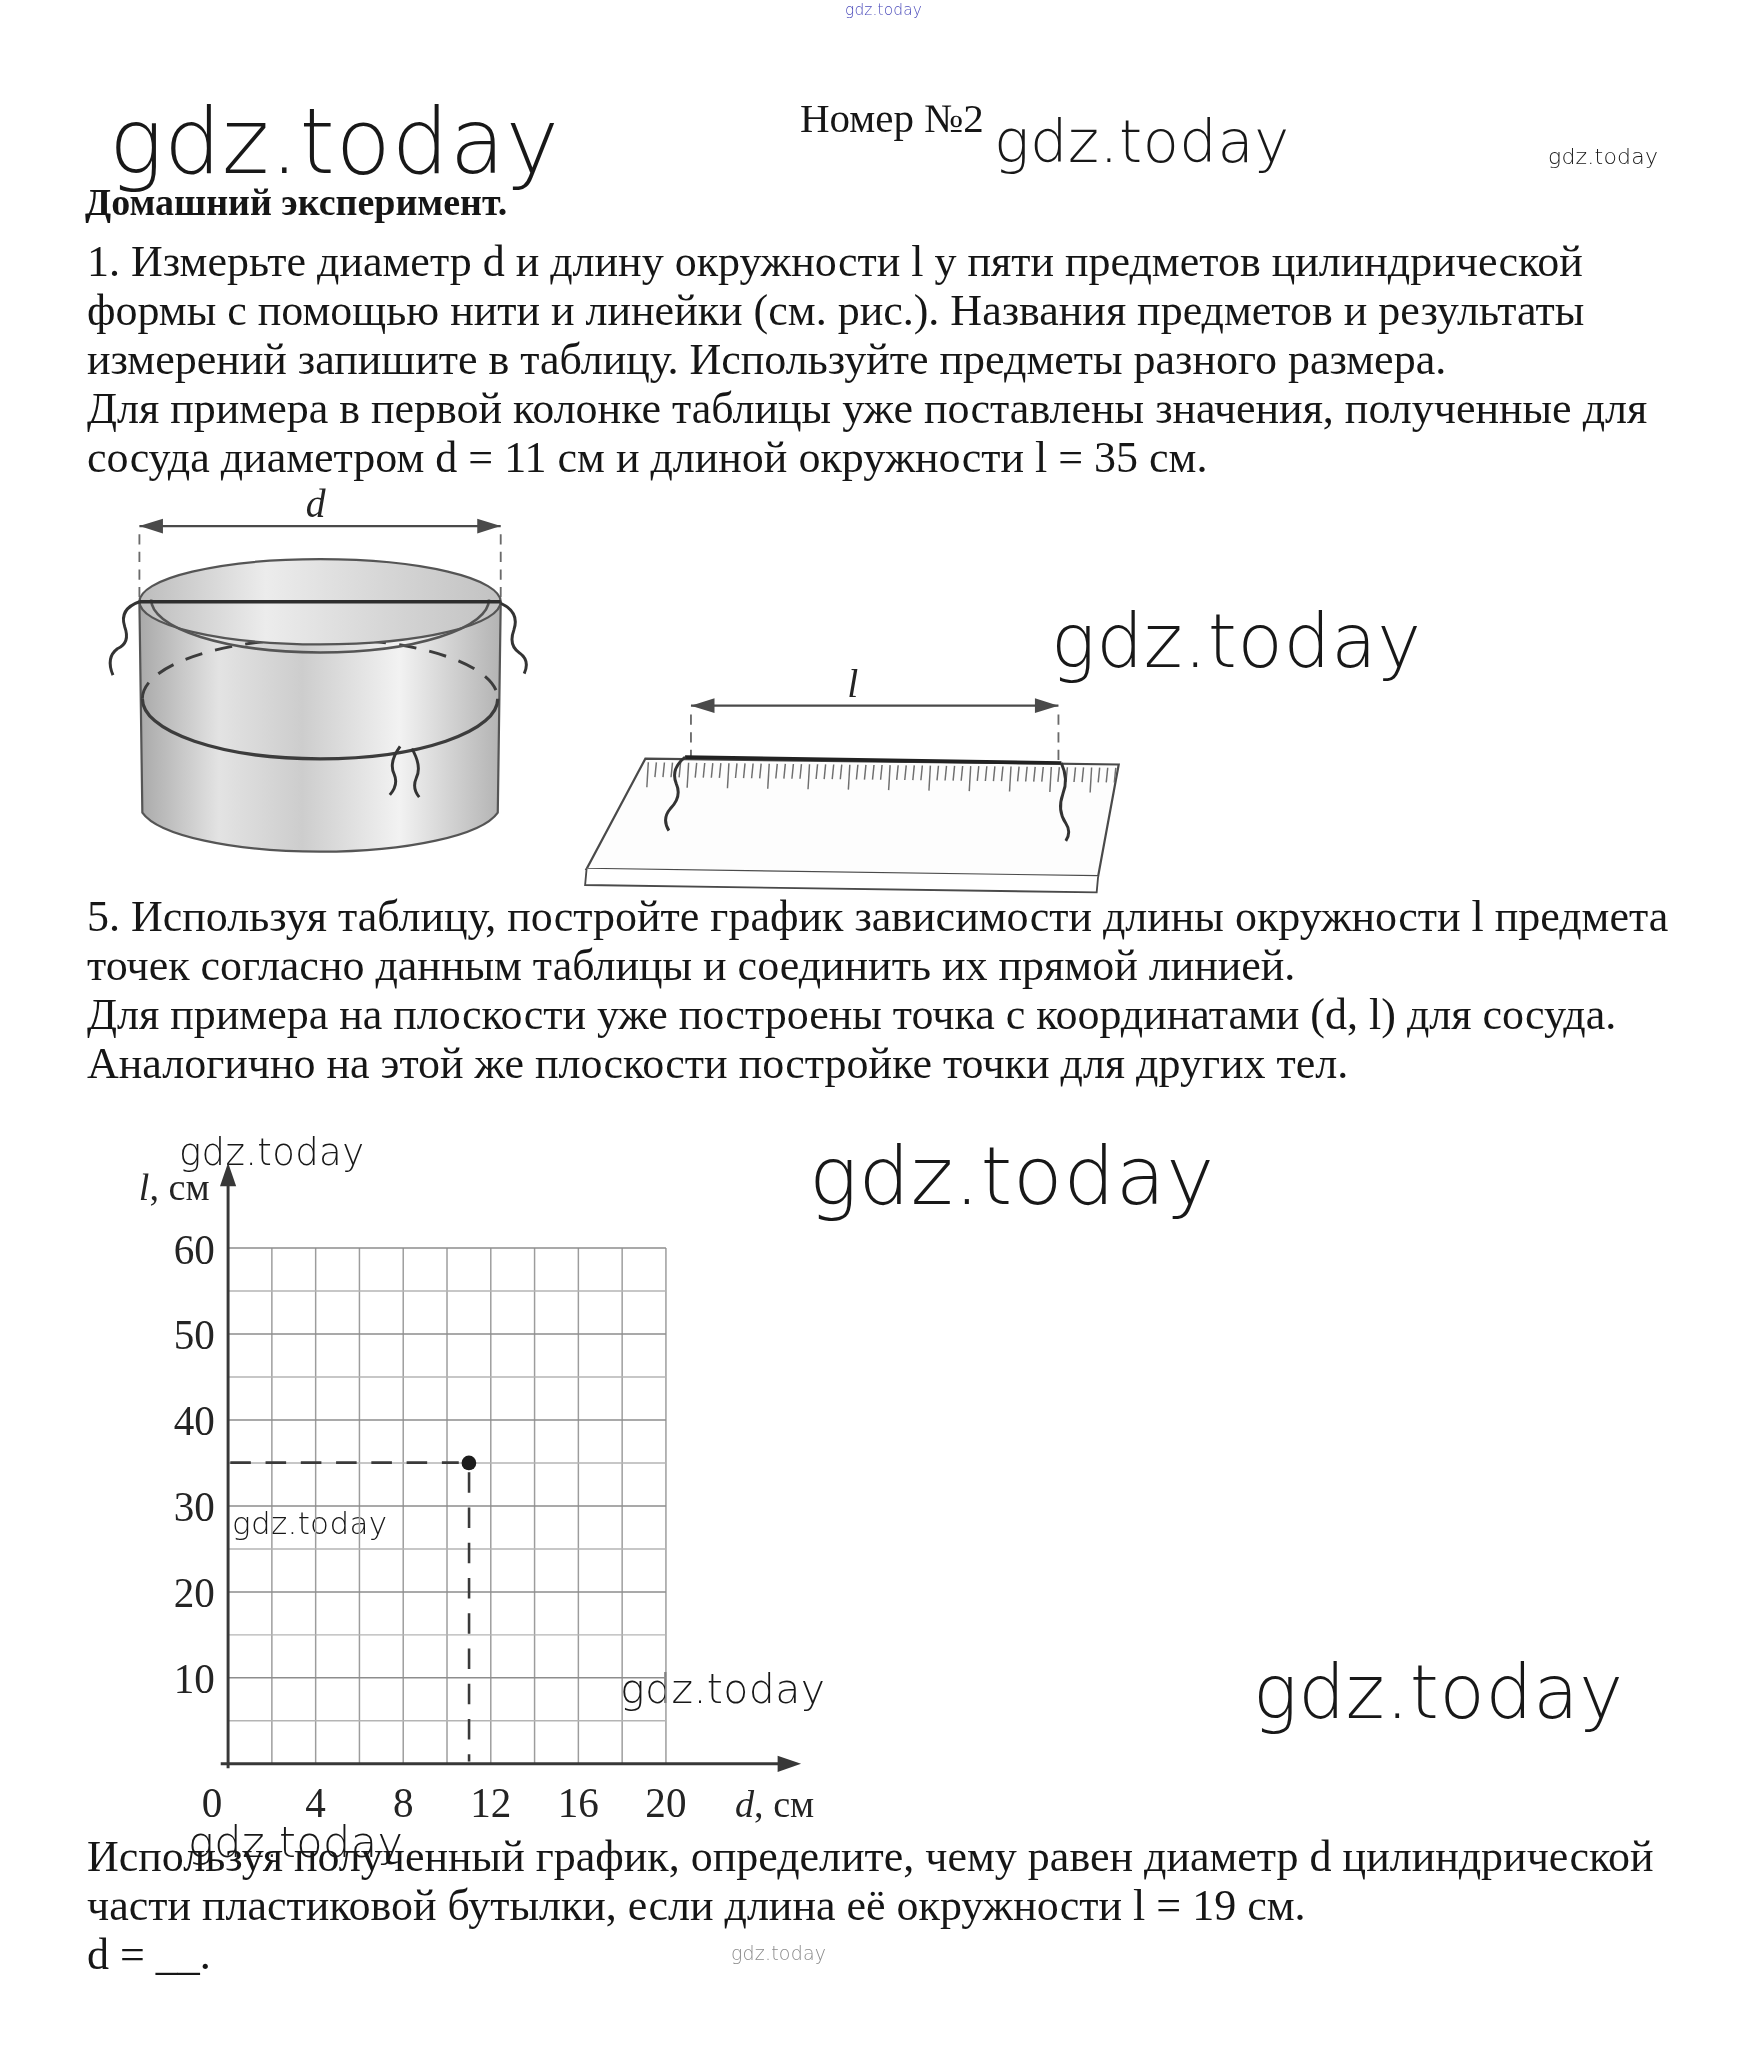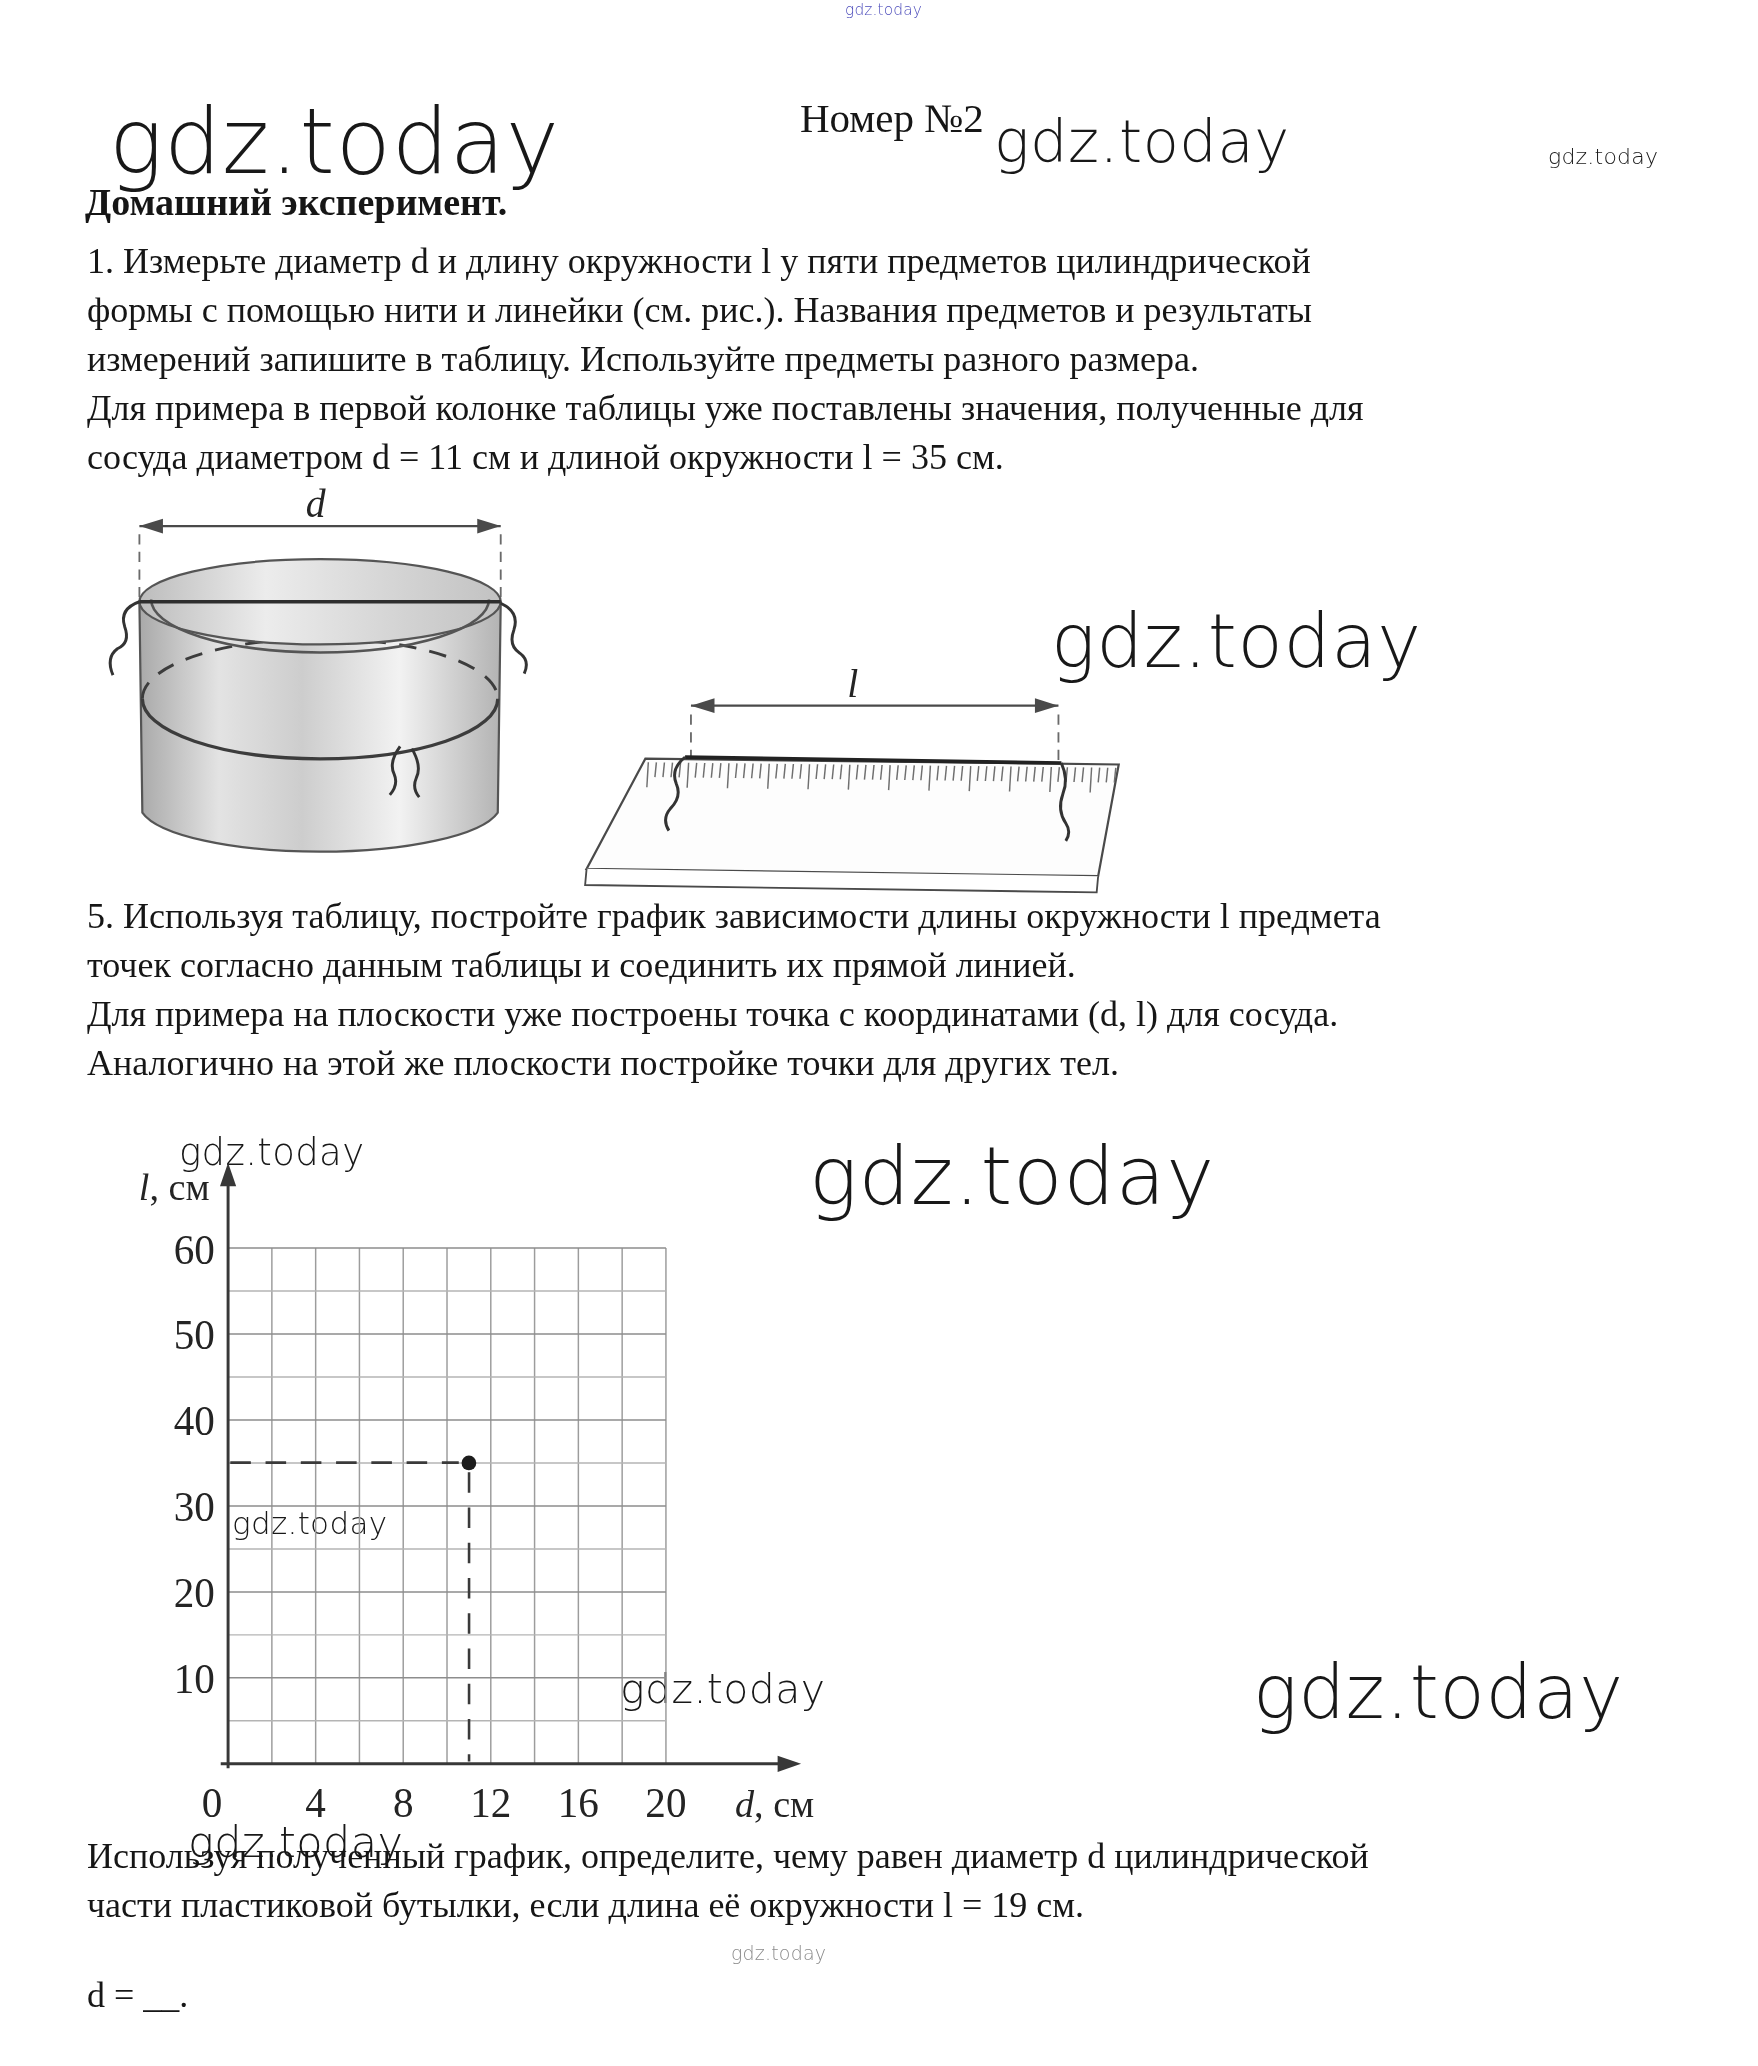--- a/index.html
+++ b/index.html
@@ -8,21 +8,21 @@
     position:relative; width:1758px; height:2066px; background:#ffffff;
     font-family:"Liberation Serif","DejaVu Serif",serif; color:#161616; overflow:hidden;border-radius:16px;
   }
   .abs { position:absolute; }
   .wm {
     position:absolute; font-family:"DejaVu Sans","Liberation Sans",sans-serif;
     font-weight:200; color:#181818; white-space:nowrap; line-height:1; letter-spacing:0.01em;
   }
   .title { position:absolute; font-size:41px; white-space:nowrap; }
   .heading { position:absolute; font-size:38px; font-weight:bold; white-space:nowrap; }
-  .para { position:absolute; font-size:36px; line-height:49px; }
+  .para { position:absolute; font-size:44px; line-height:49px; }
   .para .tline { white-space:nowrap; height:49px; }
   svg text { font-family:"Liberation Serif","DejaVu Serif",serif; fill:#242424; }
 </style>
 </head>
 <body>
 
 <div id="page">
 
   <div class="wm" style="left:845px; top:2.9px; font-size:15.4px; color:#4d4dbb;">gdz.today</div>
   <div class="wm" style="left:109px; top:97px; font-size:90px;">gdz.today</div>
@@ -225,18 +225,18 @@
         <text x="292" y="413" font-size="56" text-anchor="end">40</text>
         <text x="292" y="296" font-size="56" text-anchor="end">50</text>
         <text x="292" y="179" font-size="56" text-anchor="end">60</text>
       </g>
   </svg>
 
   <div class="para" style="left:87px; top:1832px;">
     <div class="tline">Используя полученный график, определите, чему равен диаметр d цилиндрической</div>
     <div class="tline">части пластиковой бутылки, если длина её окружности l = 19 см.</div>
   </div>
-  <div class="para" style="left:87px; top:1930px;margin-top:41px;">
+  <div class="para" style="left:87px; top:1930px;">
     <div class="tline">d = __.</div>
   </div>
 
 </div>
 
 
 </body></html>

